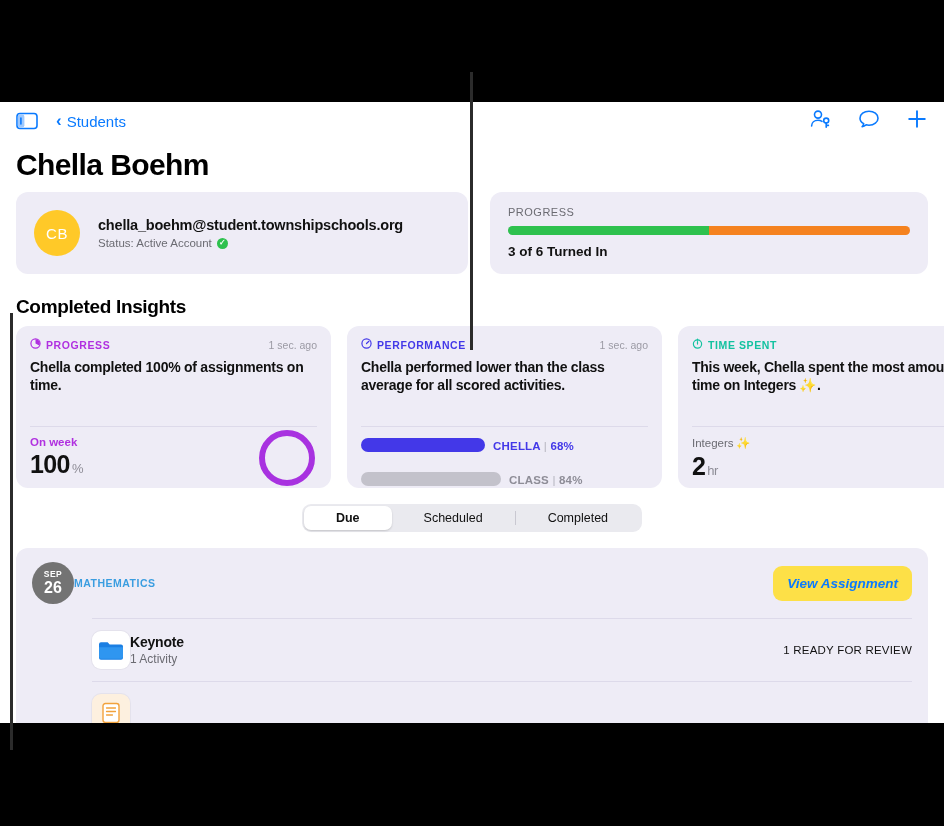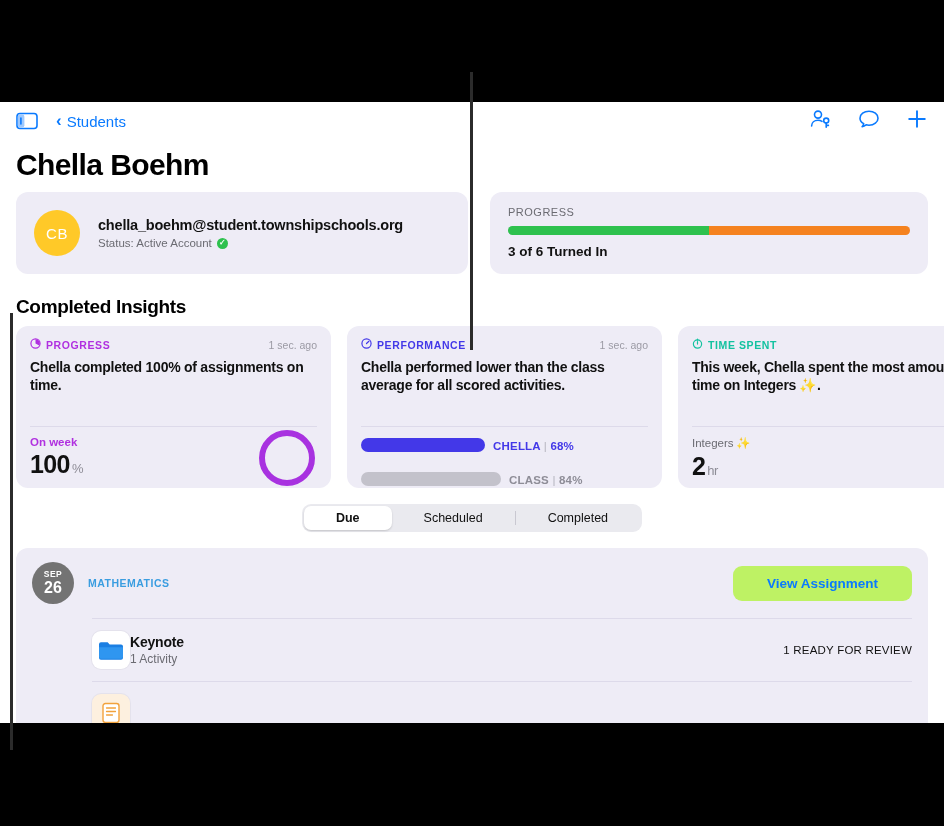--- a/index.html
+++ b/index.html
@@ -185,30 +185,31 @@
     padding: 14px 16px 14px 16px;
   }
   .date-badge {
     width: 42px; height: 42px; border-radius: 50%;
     background: #3a9de0; color: #fff;
     display: flex; flex-direction: column; align-items: center; justify-content: center;
     line-height: 1;
   }
   .date-mon { font-size: 8.5px; font-weight: 700; letter-spacing: .5px; margin-bottom:1px;}
   .date-day { font-size: 16px; font-weight: 700; }
-  .assign-meta { margin-left: 14px; }
+  .assign-meta { }
   .assign-subject { font-size: 10.5px; font-weight: 700; color:#3a9de0; letter-spacing:.5px; }
   .assign-name { margin-top: 2px; font-size: 15.5px; font-weight: 700; color:#111; letter-spacing:-0.3px; }
   .view-btn {
     margin-left: auto;
-    background: #bef264; color:#0a7afe;
+    background: #fde047; color:#0a7afe;
     font-size: 13.5px; font-weight: 700;
-    padding: 10px 34px; border-radius: 9px; border: none;
+    padding: 10px 14px; border-radius: 9px; border: none;
     cursor: pointer;
     font-family: "Liberation Sans", sans-serif;
+    font-style: italic;
   }
   .row-sep { height:1px; background:#dddaea; margin: 0 16px 0 76px; }
   .activity-row {
     display: flex; align-items: center;
     padding: 12px 16px 12px 76px;
   }
   .app-tile {
     width: 38px; height: 38px; border-radius: 9px;
     background:#ffffff; display:flex; align-items:center; justify-content:center;
     box-shadow: 0 0 0 1px rgba(0,0,0,.04);

